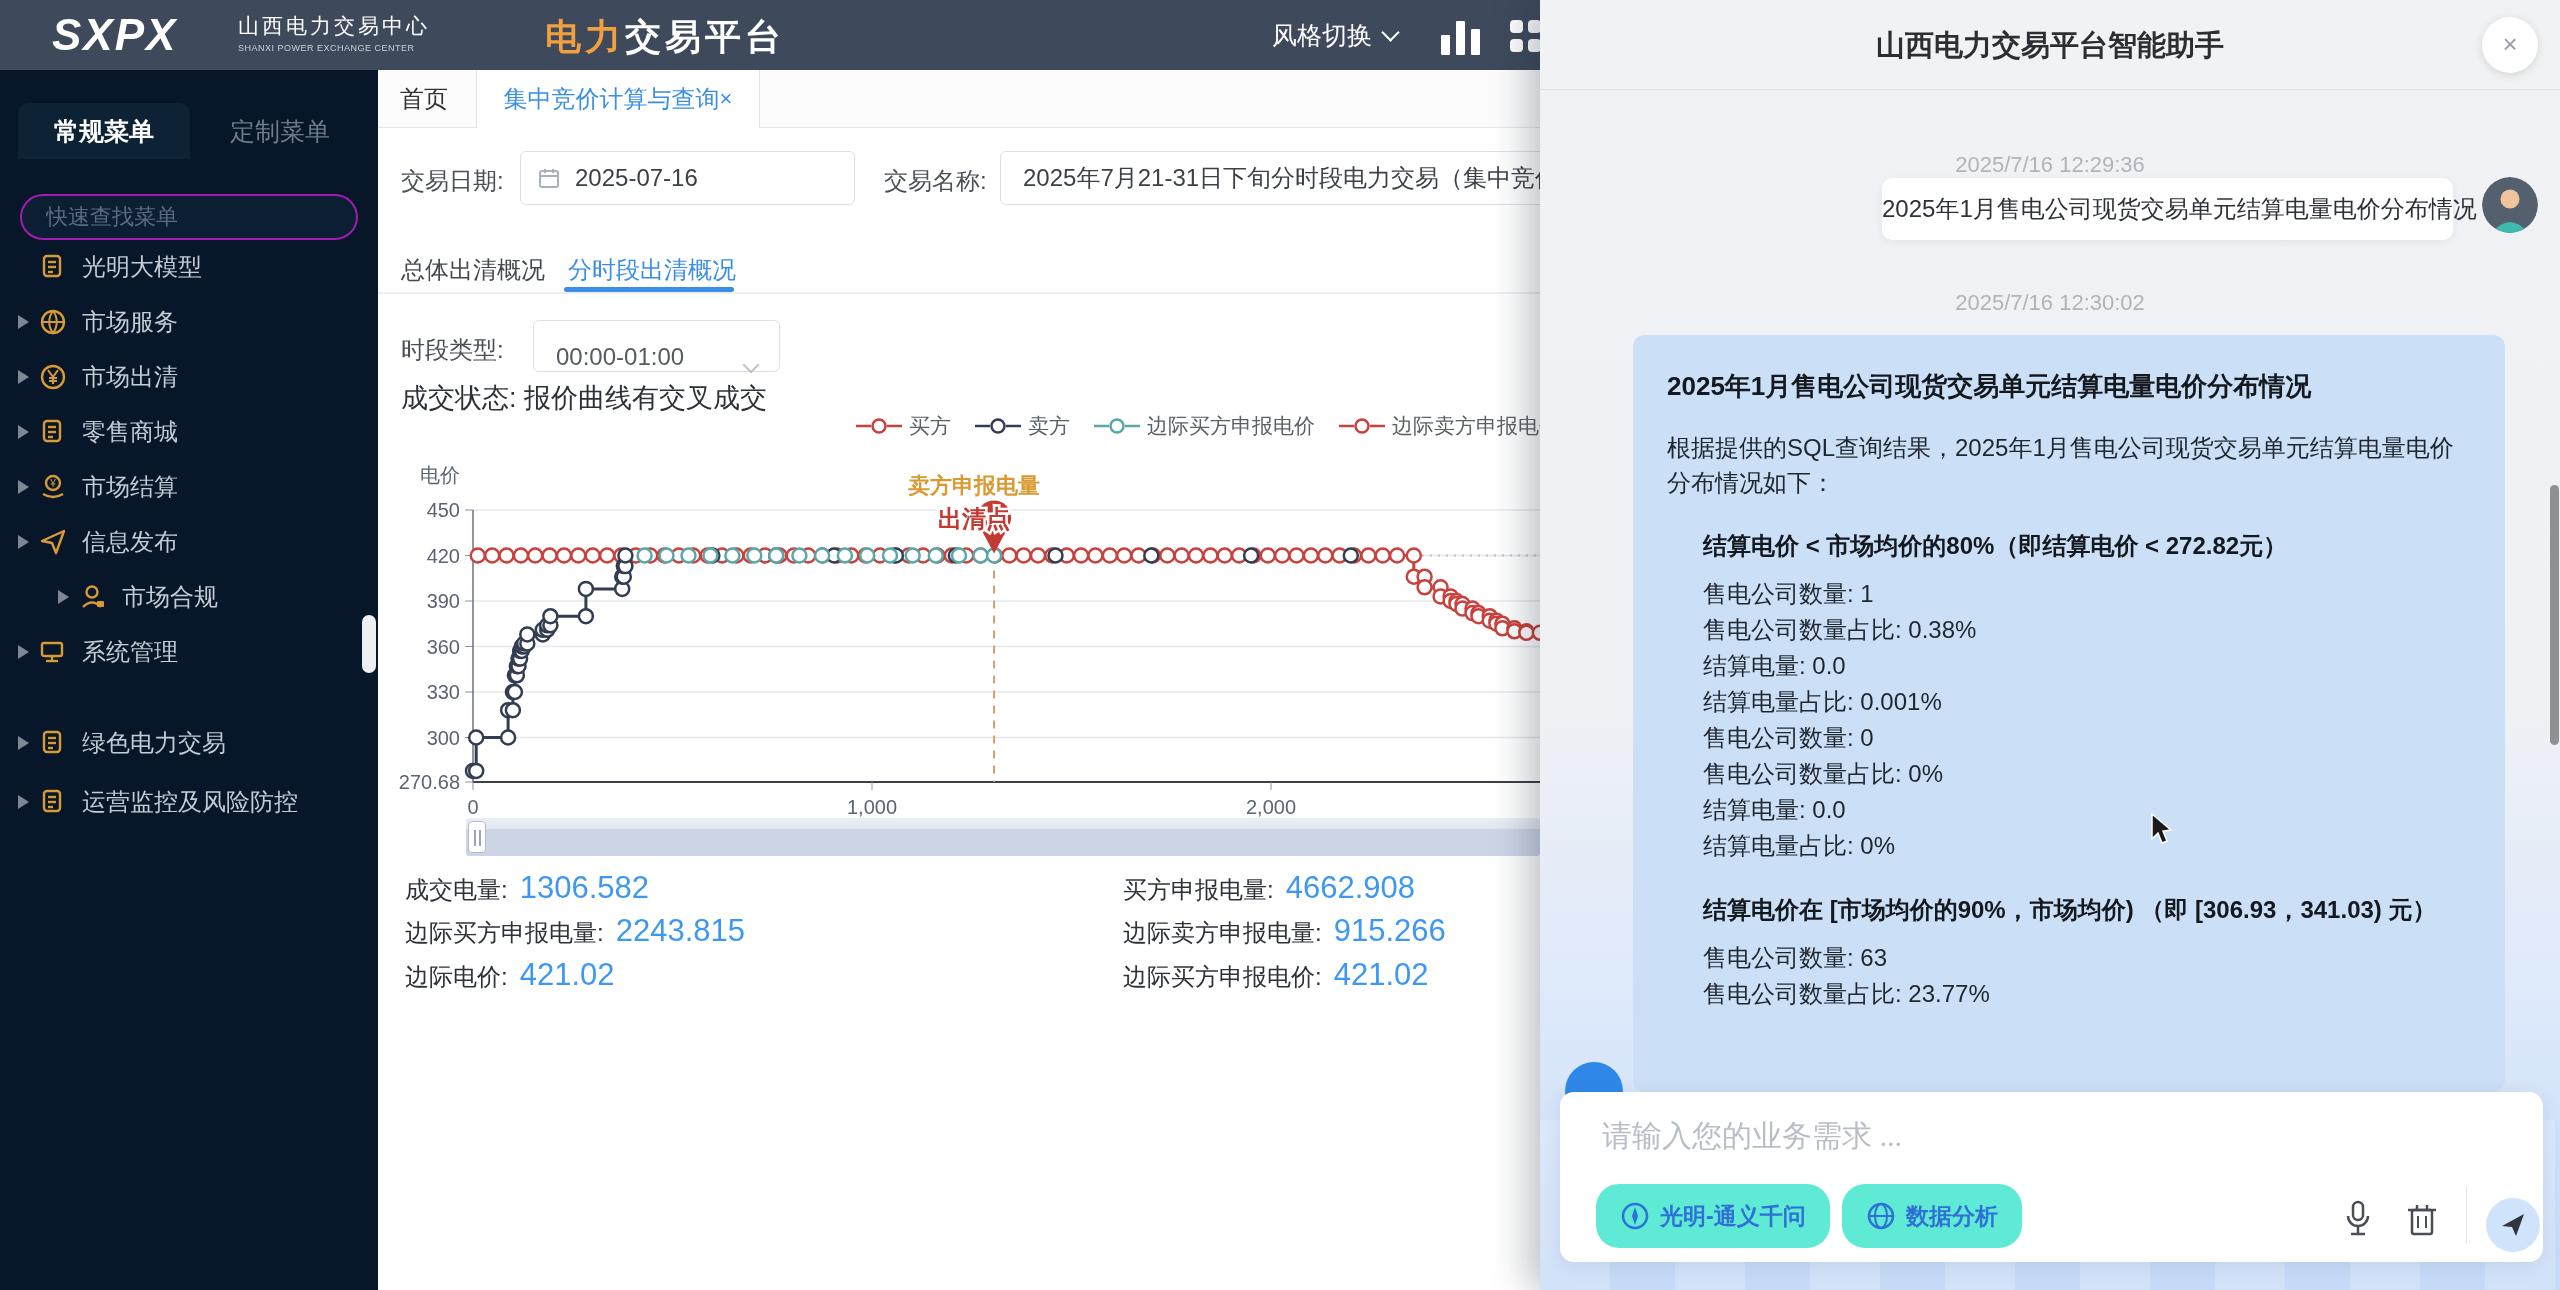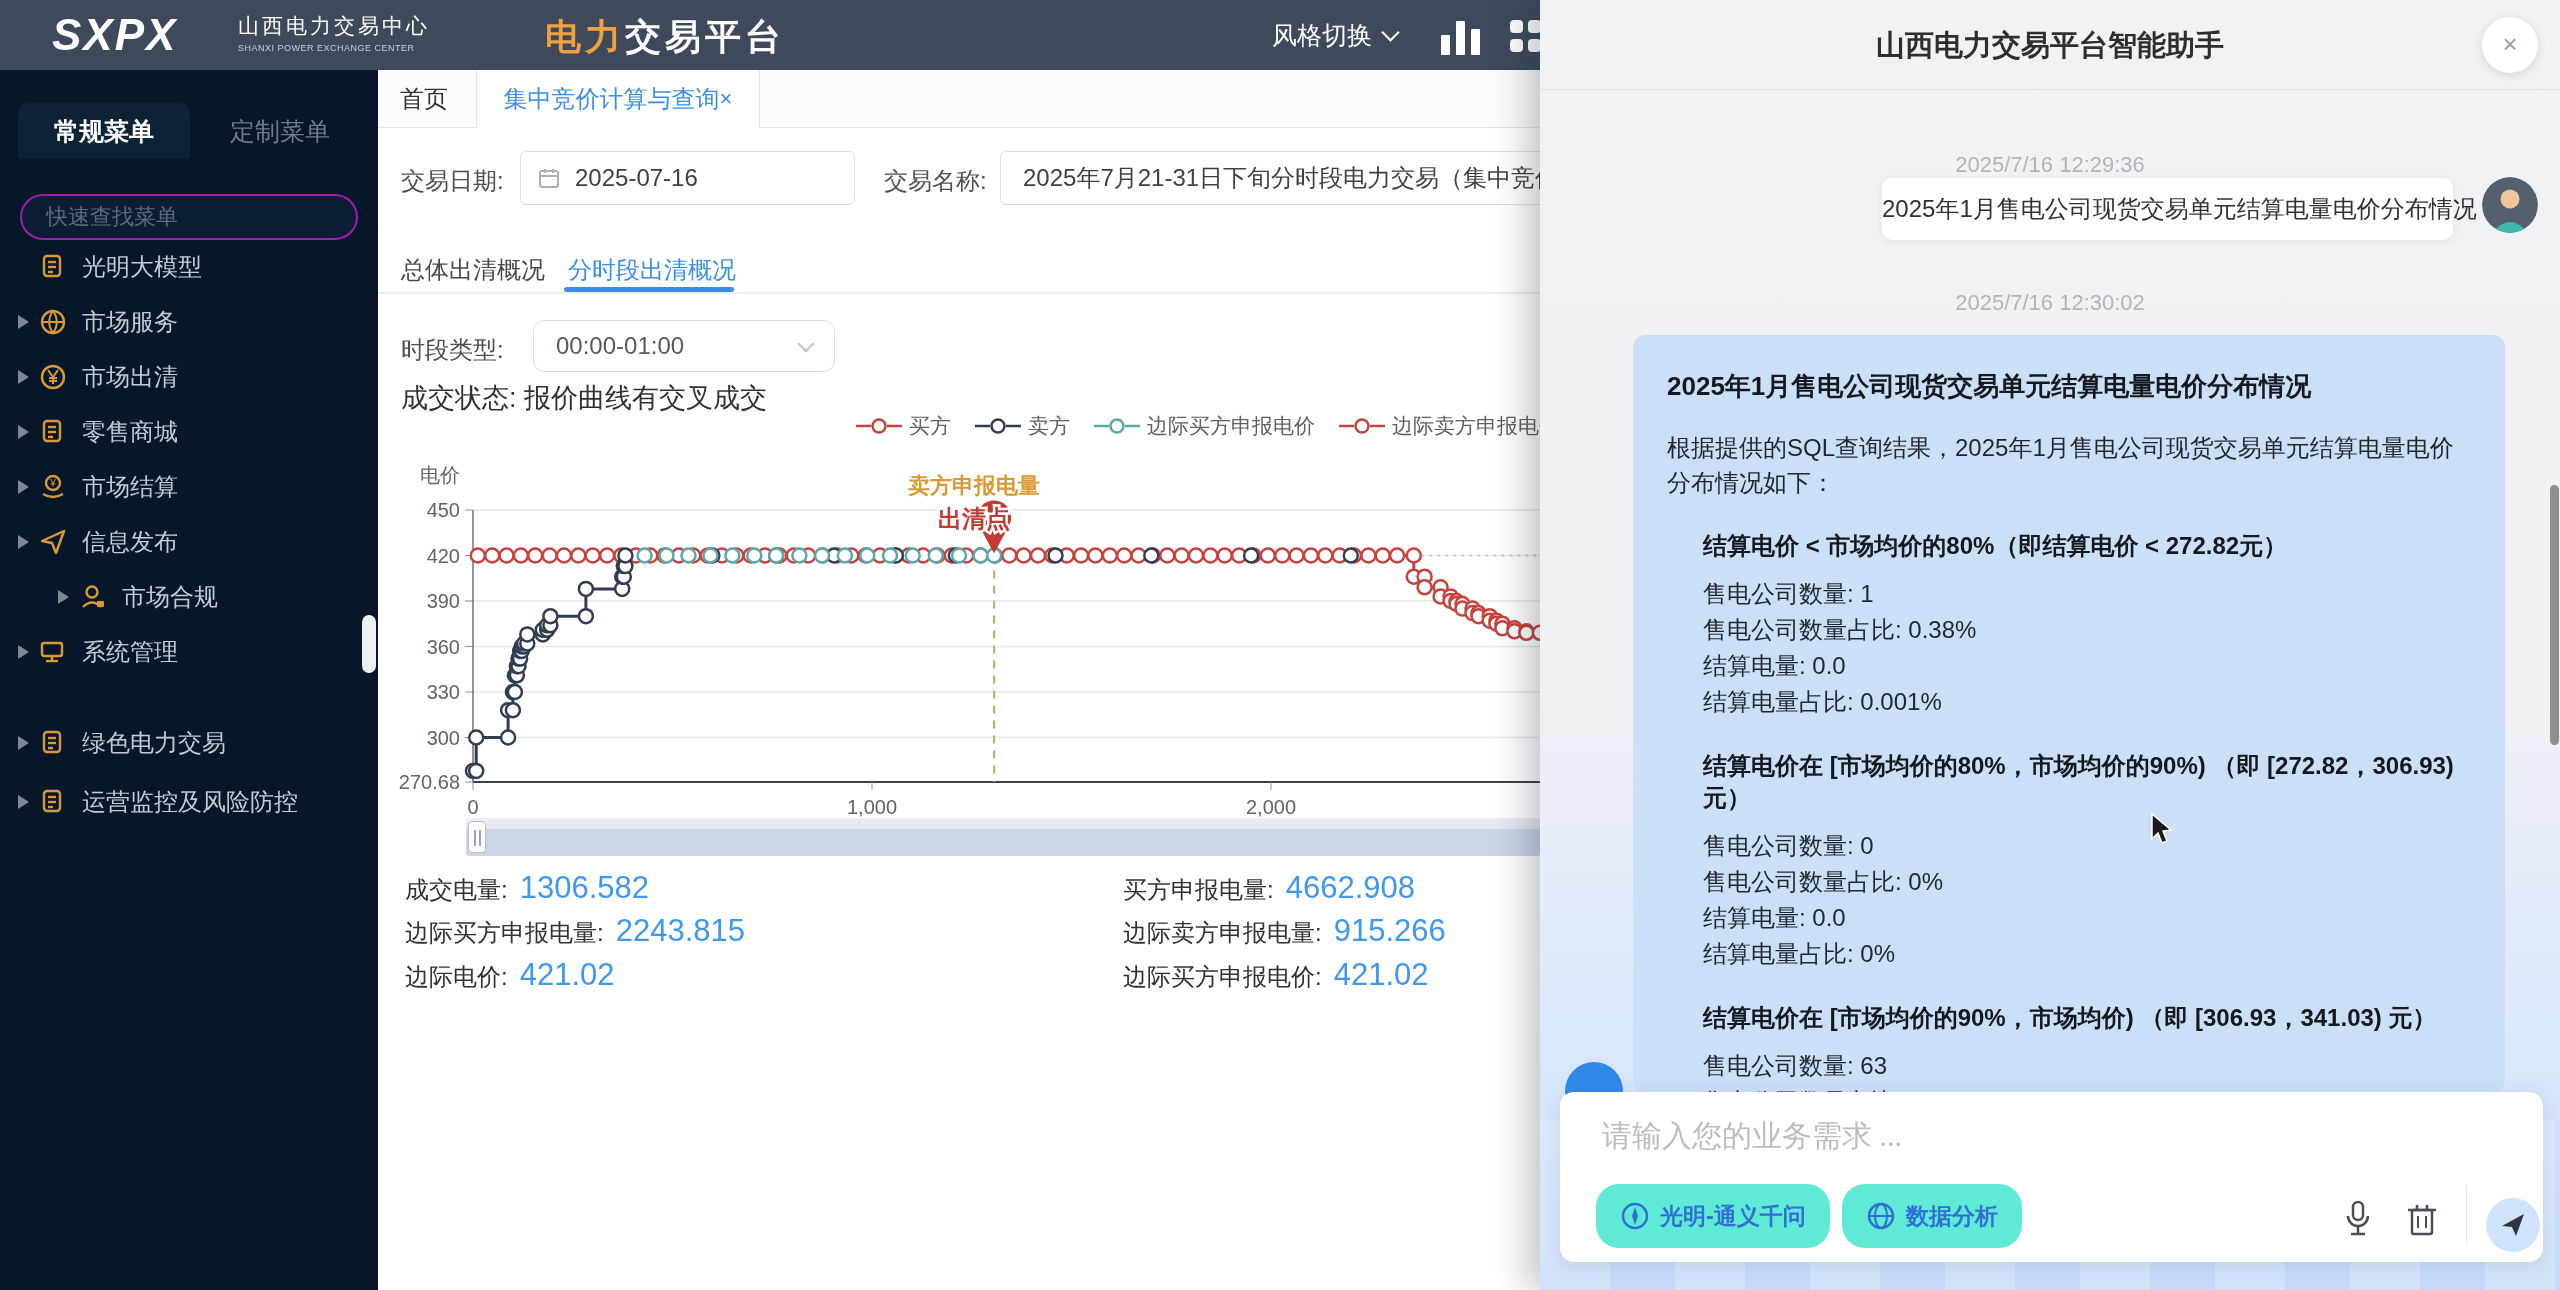--- a/index.html
+++ b/index.html
@@ -42,21 +42,21 @@
   .tab-home{position:absolute;left:22px;top:0;height:58px;line-height:58px;font-size:24px;color:#333;cursor:pointer;}
   .tab-active{position:absolute;left:98px;top:0;height:58px;width:284px;background:#fff;border-left:1px solid #e6e6e6;border-right:1px solid #e6e6e6;display:flex;align-items:center;justify-content:center;color:#3a8ee6;font-size:24px;cursor:pointer;}
   .tab-close{font-size:22px;color:#3a8ee6;cursor:pointer;}
   .f-label{position:absolute;font-size:24px;color:#4a4f57;}
   .inputbox{position:absolute;top:81px;height:54px;border:1px solid #dcdfe6;border-radius:6px;background:#fff;display:flex;align-items:center;}
   .inputbox input{border:none;outline:none;background:transparent;font-size:24px;color:#3c4148;width:100%;}
   .cal-ic{margin:0 12px 0 16px;flex:none;}
   .subtab{position:absolute;top:184px;font-size:24px;cursor:pointer;}
   .subtab-line{position:absolute;left:0;top:222px;width:1162px;height:2px;background:#ebeef2;}
   .subtab-underline{position:absolute;left:186px;top:217px;width:170px;height:5px;background:#3a8ee6;border-radius:3px;}
-  .select{position:absolute;left:155px;top:250px;width:302px;height:52px;border:1px solid #dcdfe6;border-radius:11px;display:flex;align-items:center;cursor:pointer;}
+  .select{position:absolute;left:155px;top:250px;width:247px;height:52px;border:1px solid #dcdfe6;border-radius:6px;display:flex;align-items:flex-end;cursor:pointer;}
   .select .val{font-size:24px;color:#555a61;margin-left:22px;flex:1;}
   .select .chev2{width:12px;height:12px;border-right:2px solid #c0c4cc;border-bottom:2px solid #c0c4cc;transform:rotate(45deg);margin-right:22px;margin-top:-5px;}
   .status-line{position:absolute;left:23px;top:310px;font-size:27px;color:#2d3138;}
   .legend{position:absolute;left:478px;top:340px;width:684px;height:32px;overflow:hidden;display:flex;align-items:center;gap:24px;white-space:nowrap;}
   .leg-item{display:flex;align-items:center;gap:7px;flex:none;}
   .leg-item span{font-size:21px;color:#5b6066;}
   #chart-svg{position:absolute;left:0;top:370px;}
   #chart-svg text.tick{font-size:20px;fill:#5b6472;}
   #chart-svg text.ann-orange{font-size:22px;font-weight:700;fill:#d99a33;}
   #chart-svg text.ann-red{font-size:24px;font-weight:700;fill:#c23a32;stroke:#fff;stroke-width:5px;paint-order:stroke;}
@@ -546,21 +546,20 @@
       <div class="intro">根据提供的SQL查询结果，2025年1月售电公司现货交易单元结算电量电价分布情况如下：</div>
       <div id="as-sections">
           <div class="as-sec">
             <h4>结算电价 &lt; 市场均价的80%（即结算电价 &lt; 272.82元）</h4>
             <div class="ln">售电公司数量: 1</div>
             <div class="ln">售电公司数量占比: 0.38%</div>
             <div class="ln">结算电量: 0.0</div>
             <div class="ln">结算电量占比: 0.001%</div>
           </div>
           <div class="as-sec">
-            <h4>结算电价在 [市场均价的80%，市场均价的90%) （即 [272.82，306.93) 元）</h4>
             <div class="ln">售电公司数量: 0</div>
             <div class="ln">售电公司数量占比: 0%</div>
             <div class="ln">结算电量: 0.0</div>
             <div class="ln">结算电量占比: 0%</div>
           </div>
           <div class="as-sec">
             <h4>结算电价在 [市场均价的90%，市场均价) （即 [306.93，341.03) 元）</h4>
             <div class="ln">售电公司数量: 63</div>
             <div class="ln">售电公司数量占比: 23.77%</div>
           </div>

